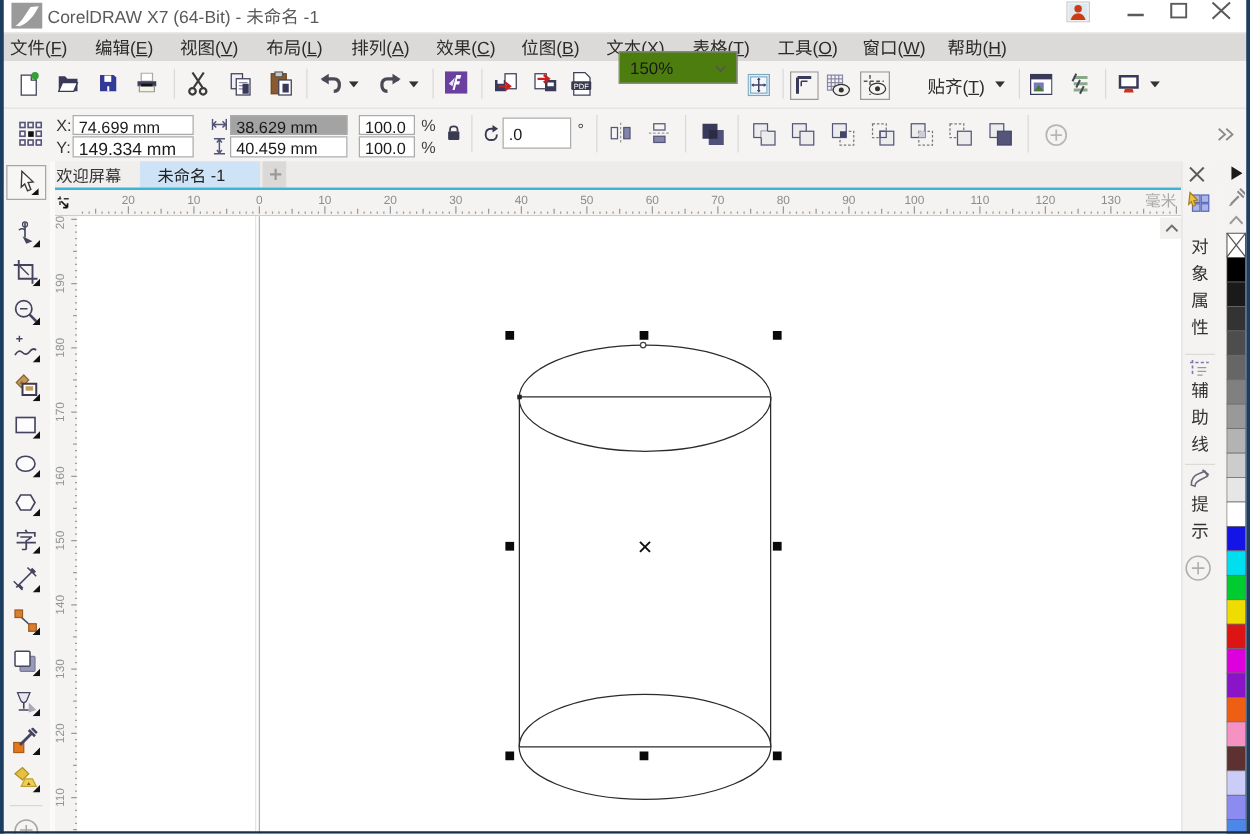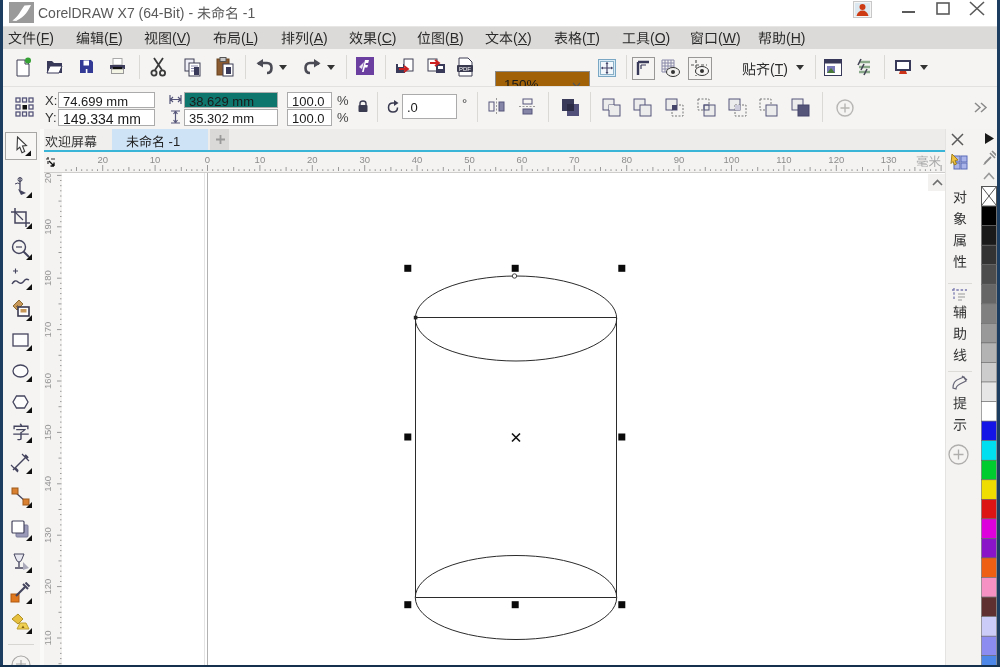--- a/index.html
+++ b/index.html
@@ -195,21 +195,21 @@
 <rect x="1" y="1" width="9" height="12" fill="#fff" stroke="#3e3e55"></rect>
 <rect x="9" y="6" width="9" height="9" fill="#39395a"></rect>
     <rect x="11" y="8" width="5" height="3" fill="#fff"></rect>
 <path d="M3 5 L11 5 M8 2 L12 5 L8 8" stroke="#cc2020" stroke-width="1.8" fill="none"></path>
   </svg>
 <svg class="abs" style="left:456px;top:57px" width="19" height="20" viewBox="0 0 19 20">
 <path d="M3 1 L12 1 L16 5 L16 19 L3 19 Z" fill="#fff" stroke="#3e3e55"></path>
 <rect x="1" y="8" width="16" height="7" rx="1" fill="#3a3a50"></rect>
 <text x="9" y="14" font-size="6" fill="#fff" text-anchor="middle" font-family="Liberation Sans">PDF</text>
   </svg>
-<div style="position:absolute;left:495px;top:71px;width:95px;height:26px;background:#a16207;border:1px solid #8a8a8a">
+<div style="position:absolute;left:495px;top:41px;width:95px;height:26px;background:#4d7c0f;border:1px solid #8a8a8a">
     <span style="position:absolute;left:8px;top:5px;font-size:13.5px;color:#1a1a1a">150%</span>
     <svg style="position:absolute;right:8px;top:10px" width="9" height="6" viewBox="0 0 9 6">
       <path d="M1 1 L4.5 5 L8 1" fill="none" stroke="#555" stroke-width="1.2"></path>
     </svg>
   </div>
 <svg class="abs" style="left:598px;top:59px" width="18" height="18" viewBox="0 0 18 18">
 <rect x="0.5" y="0.5" width="17" height="17" fill="#dcecf6" stroke="#7aa8c4"></rect>
 <rect x="2.5" y="2.5" width="13" height="13" fill="#f2f8fc" stroke="#8ab0c8"></rect>
 <path d="M9 3.5 L9 14.5 M3.5 9 L14.5 9" stroke="#45456a" stroke-width="1.2"></path>
 <path d="M9 3 L7.5 5 L10.5 5 Z M9 15 L7.5 13 L10.5 13 Z M3 9 L5 7.5 L5 10.5 Z M15 9 L13 7.5 L13 10.5 Z" fill="#45456a"></path>
@@ -283,25 +283,25 @@
   </div>
 <div style="position:absolute;left:58px;top:109px;width:97px;height:16.5px;background:#fff;border:1px solid #ababab">
     <span style="position:absolute;left:4px;top:1px;font-size:14px;color:#1a1a1a">149.334 mm</span>
   </div>
 <svg class="abs" style="left:169px;top:95px" width="13" height="9" viewBox="0 0 13 9">
 <path d="M1 0 L1 9 M12 0 L12 9 M1 4.5 L12 4.5 M4 2 L1.5 4.5 L4 7 M9 2 L11.5 4.5 L9 7" stroke="#55557a" stroke-width="1.2" fill="none"></path>
   </svg>
 <svg class="abs" style="left:171px;top:110px" width="9" height="14" viewBox="0 0 9 14">
 <path d="M0 1 L9 1 M0 13 L9 13 M4.5 1 L4.5 13 M2.5 4 L4.5 1.5 L6.5 4 M2.5 10 L4.5 12.5 L6.5 10" stroke="#55557a" stroke-width="1.2" fill="none"></path>
   </svg>
-<div style="position:absolute;left:184px;top:91.5px;width:94px;height:16.5px;background:#0f766e;border:1px solid #ababab">
+<div style="position:absolute;left:184px;top:91.5px;width:94px;height:16.5px;background:#a3a3a3;border:1px solid #ababab">
     <span style="position:absolute;left:4px;top:1px;font-size:13px;color:#1a1a1a">38.629 mm</span>
   </div>
 <div style="position:absolute;left:184px;top:109px;width:94px;height:16.5px;background:#fff;border:1px solid #ababab">
-    <span style="position:absolute;left:4px;top:1px;font-size:13px;color:#1a1a1a">35.302 mm</span>
+    <span style="position:absolute;left:4px;top:1px;font-size:13px;color:#1a1a1a">40.459 mm</span>
   </div>
 <div style="position:absolute;left:287px;top:91.5px;width:45px;height:16.5px;background:#fff;border:1px solid #ababab">
     <span style="position:absolute;left:4px;top:1px;font-size:13px;color:#1a1a1a">100.0</span>
   </div>
 <div style="position:absolute;left:287px;top:109px;width:45px;height:16.5px;background:#fff;border:1px solid #ababab">
     <span style="position:absolute;left:4px;top:1px;font-size:13px;color:#1a1a1a">100.0</span>
   </div>
 <div class="abs" style="left:337px;top:93px;font-size:13px;color:#444">%</div>
 <div class="abs" style="left:337px;top:110px;font-size:13px;color:#444">%</div>
 <svg class="abs" style="left:357px;top:100px" width="12" height="13" viewBox="0 0 12 13">

